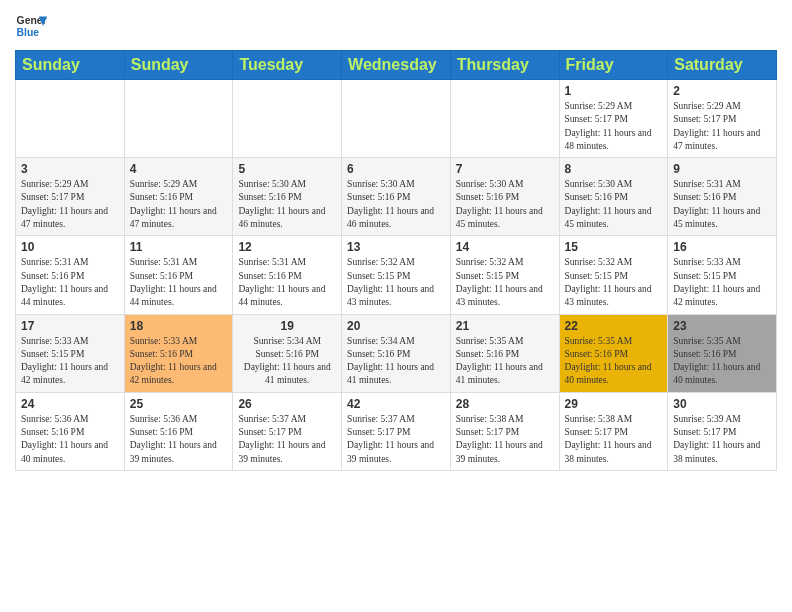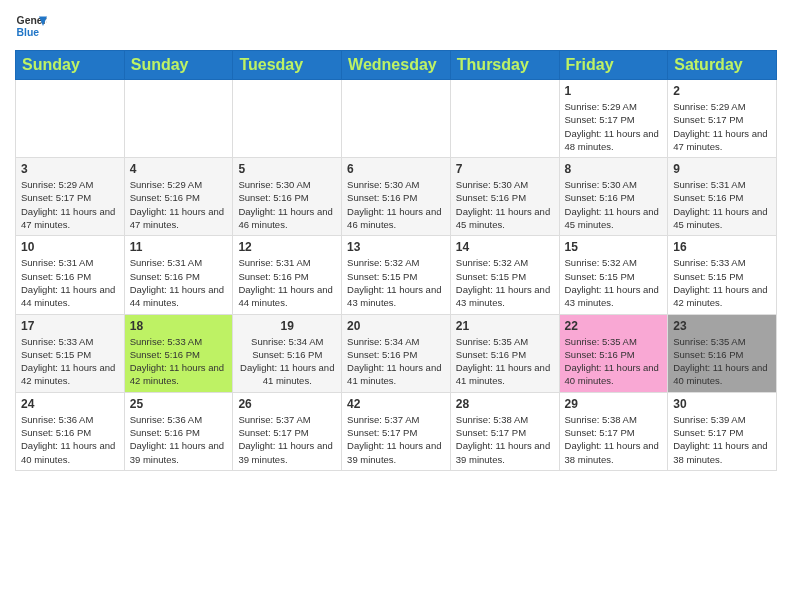--- a/index.html
+++ b/index.html
@@ -67,20 +67,21 @@
     .day-number {
       font-size: 12px;
       font-weight: bold;
       display: block;
       margin-bottom: 2px;
     }
     .day-info {
       font-size: 9.5px;
       line-height: 1.4;
       color: #333;
+      font-family: Liberation Serif, serif;
     }
     .week-row td {
       height: 75px;
     }
   </style>
 </head>
 <body>
 
 <div class="header">
   <div class="logo">
@@ -178,37 +179,37 @@
         <td>
           <span class="day-number">16</span>
           <div class="day-info">Sunrise: 5:33 AM<br>Sunset: 5:15 PM<br>Daylight: 11 hours and 42 minutes.</div>
         </td>
       </tr>
       <tr class="week-row" style="background: rgb(245, 245, 245);">
         <td style="background: rgb(245, 245, 245);">
           <span class="day-number">17</span>
           <div class="day-info">Sunrise: 5:33 AM<br>Sunset: 5:15 PM<br>Daylight: 11 hours and 42 minutes.</div>
         </td>
-        <td style="background: #bef264;">
+        <td style="background: #fdba74;">
           <span class="day-number">18</span>
           <div class="day-info">Sunrise: 5:33 AM<br>Sunset: 5:16 PM<br>Daylight: 11 hours and 42 minutes.</div>
         </td>
         <td style="background: rgb(245, 245, 245); text-align: center;">
           <span class="day-number">19</span>
           <div class="day-info">Sunrise: 5:34 AM<br>Sunset: 5:16 PM<br>Daylight: 11 hours and 41 minutes.</div>
         </td>
         <td style="background: rgb(245, 245, 245);">
           <span class="day-number">20</span>
           <div class="day-info">Sunrise: 5:34 AM<br>Sunset: 5:16 PM<br>Daylight: 11 hours and 41 minutes.</div>
         </td>
         <td style="background: rgb(245, 245, 245);">
           <span class="day-number">21</span>
           <div class="day-info">Sunrise: 5:35 AM<br>Sunset: 5:16 PM<br>Daylight: 11 hours and 41 minutes.</div>
         </td>
-        <td style="background: #f9a8d4;">
+        <td style="background: #eab308;">
           <span class="day-number">22</span>
           <div class="day-info">Sunrise: 5:35 AM<br>Sunset: 5:16 PM<br>Daylight: 11 hours and 40 minutes.</div>
         </td>
         <td style="background: #a3a3a3;">
           <span class="day-number">23</span>
           <div class="day-info">Sunrise: 5:35 AM<br>Sunset: 5:16 PM<br>Daylight: 11 hours and 40 minutes.</div>
         </td>
       </tr>
       <tr class="week-row">
         <td>

